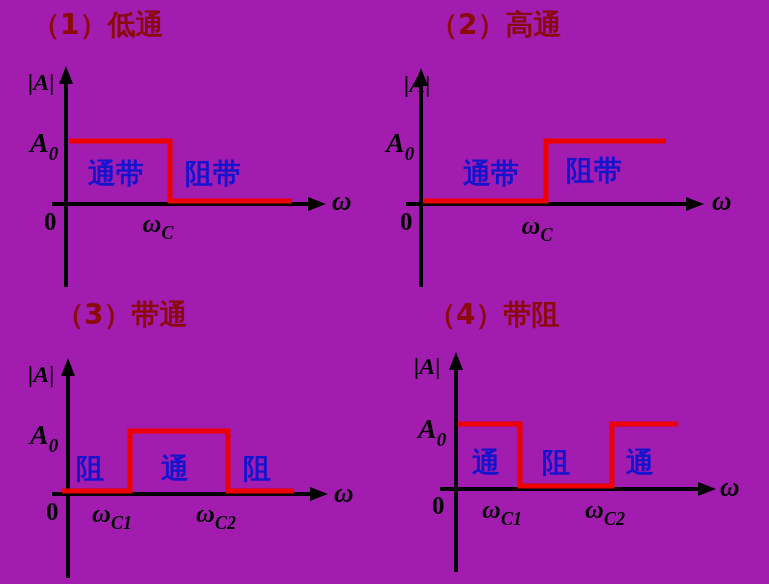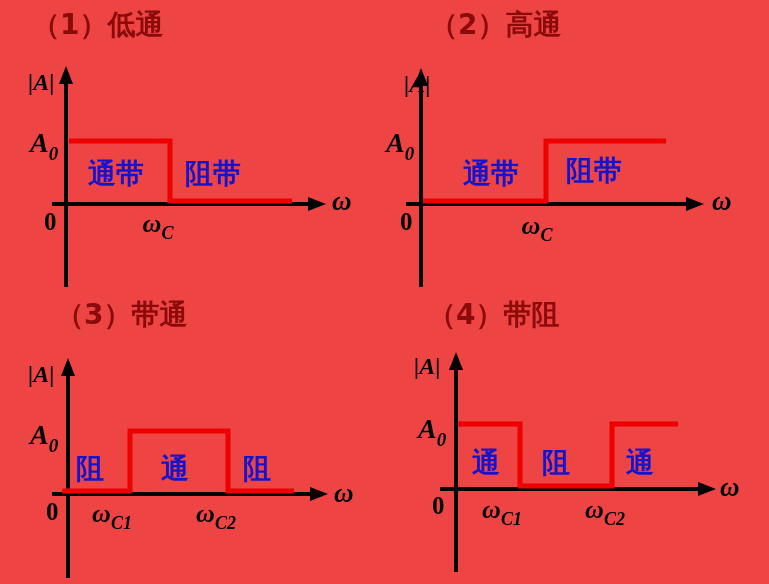--- a/index.html
+++ b/index.html
@@ -1,21 +1,21 @@
 <!DOCTYPE html>
 <html><head>
 <meta charset="utf-8">
 <style>
   html, body { margin: 0; padding: 0; }
   body { background: #e9e9e9; font-family: "DejaVu Sans", sans-serif; }
   .stage {
     position: relative;
     width: 769px;
     height: 584px;
-    background: #ef4444;
+    background: #a21caf;
     overflow: hidden;
   }
   svg { display: block; }
   svg text { user-select: none; }
   .axis  { stroke: #000000; stroke-width: 4; }
   .arrow { fill: #000000; }
   .curve { fill: none; stroke: #ee0000; stroke-width: 5; stroke-linejoin: miter; }
   .title-text { font-family: "DejaVu Sans", sans-serif; font-weight: bold; font-size: 28px; }
   .band-text  { font-family: "DejaVu Sans", sans-serif; font-weight: bold; font-size: 28px; }
   .math { font-family: "Liberation Serif", "DejaVu Serif", serif; font-style: italic; font-weight: bold; fill: #000000; }

